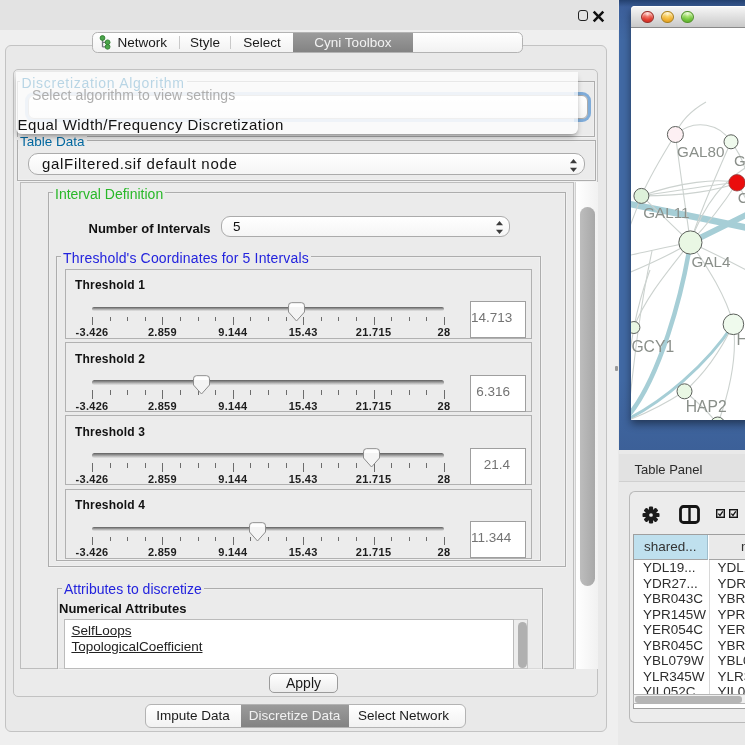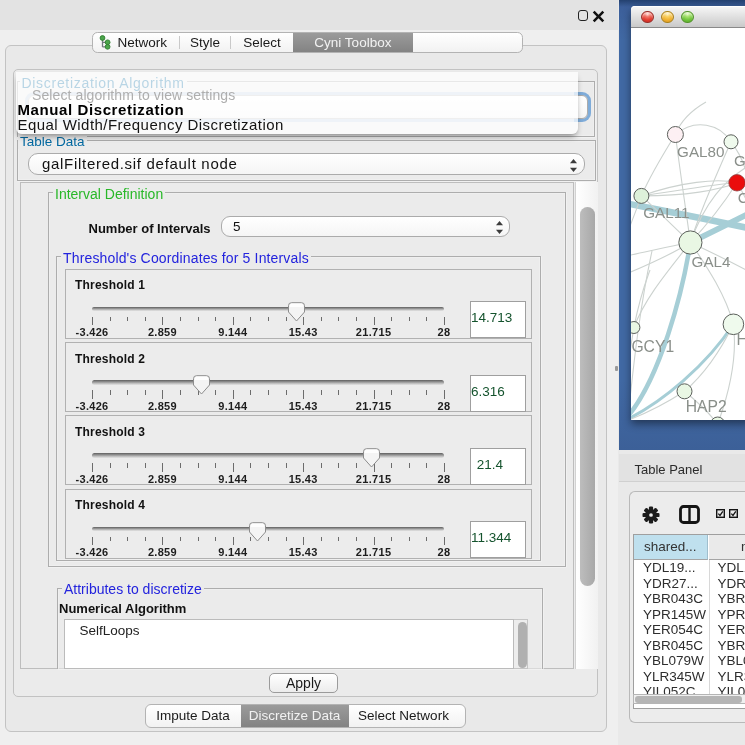--- a/index.html
+++ b/index.html
@@ -19,23 +19,23 @@
 #viewport { position:absolute; left:20px; top:182px; width:554px; height:487px; border:1px solid #bdbdbd; }
 #vscroll { position:absolute; left:575px; top:182px; width:23px; height:487px; background:linear-gradient(90deg,#ffffff,#f1f1f1); border-left:1px solid #d2d2d2; }
 #vthumb { position:absolute; left:579.5px; top:207px; width:15px; height:379px; border-radius:7.5px; background:linear-gradient(90deg,#bdbdbd,#a8a8a8); }
 .tbox { position:absolute; background:#ececec; border:1px solid #b1b1b1; }
 .tlabel { position:absolute; left:9px; top:8.5px; font-size:12px; font-weight:bold; letter-spacing:0.2px; color:#111; }
 .track { position:absolute; height:4.5px; border-radius:2.5px; background:linear-gradient(#5e5e5e,#9c9c9c 45%,#cfcfcf 80%,#e2e2e2); }
 .tick { position:absolute; top:47px; width:1px; height:4.5px; background:#6c6c6c; }
 .tickM { position:absolute; top:47px; width:1px; height:8.5px; background:#6c6c6c; }
 .ticklab { position:absolute; top:56.5px; width:60px; text-align:center; font-size:11px; letter-spacing:0.3px; font-weight:bold; color:#1d1d1d; }
 .thumb { position:absolute; }
-.vbox { position:absolute; left:404px; top:31.5px; width:56px; height:37px; background:#fff; border:1px solid #9f9f9f; font-size:13.5px; color:#14532d; text-align:right; line-height:31px; padding-right:22px; }
+.vbox { position:absolute; left:404px; top:31.5px; width:56px; height:37px; background:#fff; border:1px solid #9f9f9f; font-size:13.5px; color:#737373; text-align:right; line-height:31px; padding-right:15px; }
 #attrlist { position:absolute; left:64.4px; top:618.6px; width:450px; height:50.4px; background:#fff; border:1px solid #bbb; font-size:13.5px; color:#222; overflow:hidden; padding-top:3px; }
-#attrlist div { padding-left:14px; height:16.4px; line-height:16.4px; }
+#attrlist div { padding-left:6px; height:16.4px; line-height:16.4px;text-decoration:underline; }
 #listscroll { position:absolute; left:514.4px; top:618.6px; width:13.6px; height:50.4px; background:#ededed; border:1px solid #c5c5c5; border-left:none; }
 #listthumb { position:absolute; left:517.5px; top:621.5px; width:9px; height:46px; border-radius:4.5px; background:#b0b0b0; }
 #apply { position:absolute; left:269px; top:672.5px; width:69px; height:20px; background:linear-gradient(#ffffff,#ececec); border:1px solid #9b9b9b; border-radius:5px; font-size:14px; color:#1a1a1a; text-align:center; line-height:18px; }
 #overlay { position:absolute; left:16px; top:72px; width:561.5px; height:62.3px; background:rgba(255,255,255,0.72); border-radius:0 0 6px 6px; box-shadow:0 4px 6px -2px rgba(0,0,0,0.45); }
 #overlay .hint { position:absolute; left:16px; right:0; top:14.5px; font-size:14px; letter-spacing:0.1px; color:#aeaeae; }
 #overlay .it1 { position:absolute; left:1.5px; top:29px; font-size:15px; letter-spacing:0.6px; font-weight:bold; color:#000; }
 #overlay .it2 { position:absolute; left:1.5px; top:44px; font-size:15px; letter-spacing:0.45px; color:#141414; }
 #bluepanel { position:absolute; left:619px; top:0; width:126px; height:450px; background:linear-gradient(180deg,#24416f 0px,#3c5f9a 7px,#4169a4 40px,#4169a4 380px,#3c6098 450px); }
 #macwin { position:absolute; left:631px; top:5.5px; width:120px; height:414px; border-radius:5px 0 0 0; box-shadow:0 4px 8px rgba(0,0,0,0.45); background:#fff; }
 #mactitle { position:absolute; left:0; top:0; right:0; height:22.5px; border-radius:4px 0 0 0; background:linear-gradient(#f8f8f8,#c9c9c9); border-bottom:1.5px solid #898989; box-shadow:inset 0 1px 0 #ffffff; }
@@ -239,37 +239,37 @@
     <div class="ticklab" style="left:277.6px">21.715</div>
     <div class="ticklab" style="left:348.0px">28</div>
     <svg class="thumb" style="left:183.1px;top:32px" width="17" height="20" viewBox="0 0 17 20">
       <path d="M3.5 0.7 h10 a3 3 0 0 1 3 3 v6.3 L8.5 19 L0.5 10 V3.7 a3 3 0 0 1 3-3 z" fill="#f4f4f4" stroke="#8d8d8d" stroke-width="1"></path>
       <path d="M4 1.6 h9 a2.2 2.2 0 0 1 2.2 2.2 v1.2 h-13.4 v-1.2 a2.2 2.2 0 0 1 2.2-2.2 z" fill="#ffffff" opacity="0.85"></path>
     </svg>
     <div class="vbox">11.344</div>
   </div>
 <div class="group" style="left:57px;top:588px;width:485.6px;height:81px;border-bottom:none"></div>
 <div class="glabel" style="left:62px;top:581px;color:#2323dd">Attributes to discretize</div>
-<div style="position:absolute;left:59px;top:600.5px;font-size:13px;font-weight:bold;color:#111">Numerical Algorithm</div>
+<div style="position:absolute;left:59px;top:600.5px;font-size:13px;font-weight:bold;color:#111">Numerical Attributes</div>
 <div id="attrlist">
     <div>SelfLoops</div>
+    <div>TopologicalCoefficient</div>
   </div>
 <div id="listscroll"></div>
 <div id="listthumb"></div>
 <div id="vscroll"></div>
 <div id="vthumb"></div>
 <div id="apply">Apply</div>
 <div class="tabstrip" style="left:144.5px;top:703.5px;height:24px;width:321.5px;border-radius:6px">
     <div class="tab" style="width:95px">Impute Data</div>
     <div class="tab sel" style="width:108px">Discretize Data</div>
     <div class="tab" style="width:110px">Select Network</div>
   </div>
 <div id="overlay">
     <div class="hint">Select algorithm to view settings</div>
-    <div class="it1">Manual Discretization</div>
     <div class="it2">Equal Width/Frequency Discretization</div>
   </div>
 <div id="bluepanel"></div>
 <div id="macwin">
     <div id="mactitle">
       <span class="tl" style="left:10.1px;background:radial-gradient(circle at 50% 22%,#ffd9d4 0%,#f07468 28%,#e23a2e 62%,#bb2a24 100%);border:1px solid #96302b"></span>
       <span class="tl" style="left:30.3px;background:radial-gradient(circle at 50% 22%,#fdf0c0 0%,#f8cf5e 28%,#f0b02f 62%,#cf8f1f 100%);border:1px solid #a8821f"></span>
       <span class="tl" style="left:50.4px;background:radial-gradient(circle at 50% 22%,#e2f8c2 0%,#a3e06a 28%,#6fc43a 62%,#539f28 100%);border:1px solid #53922c"></span>
     </div>
     <div id="maccanvas">

